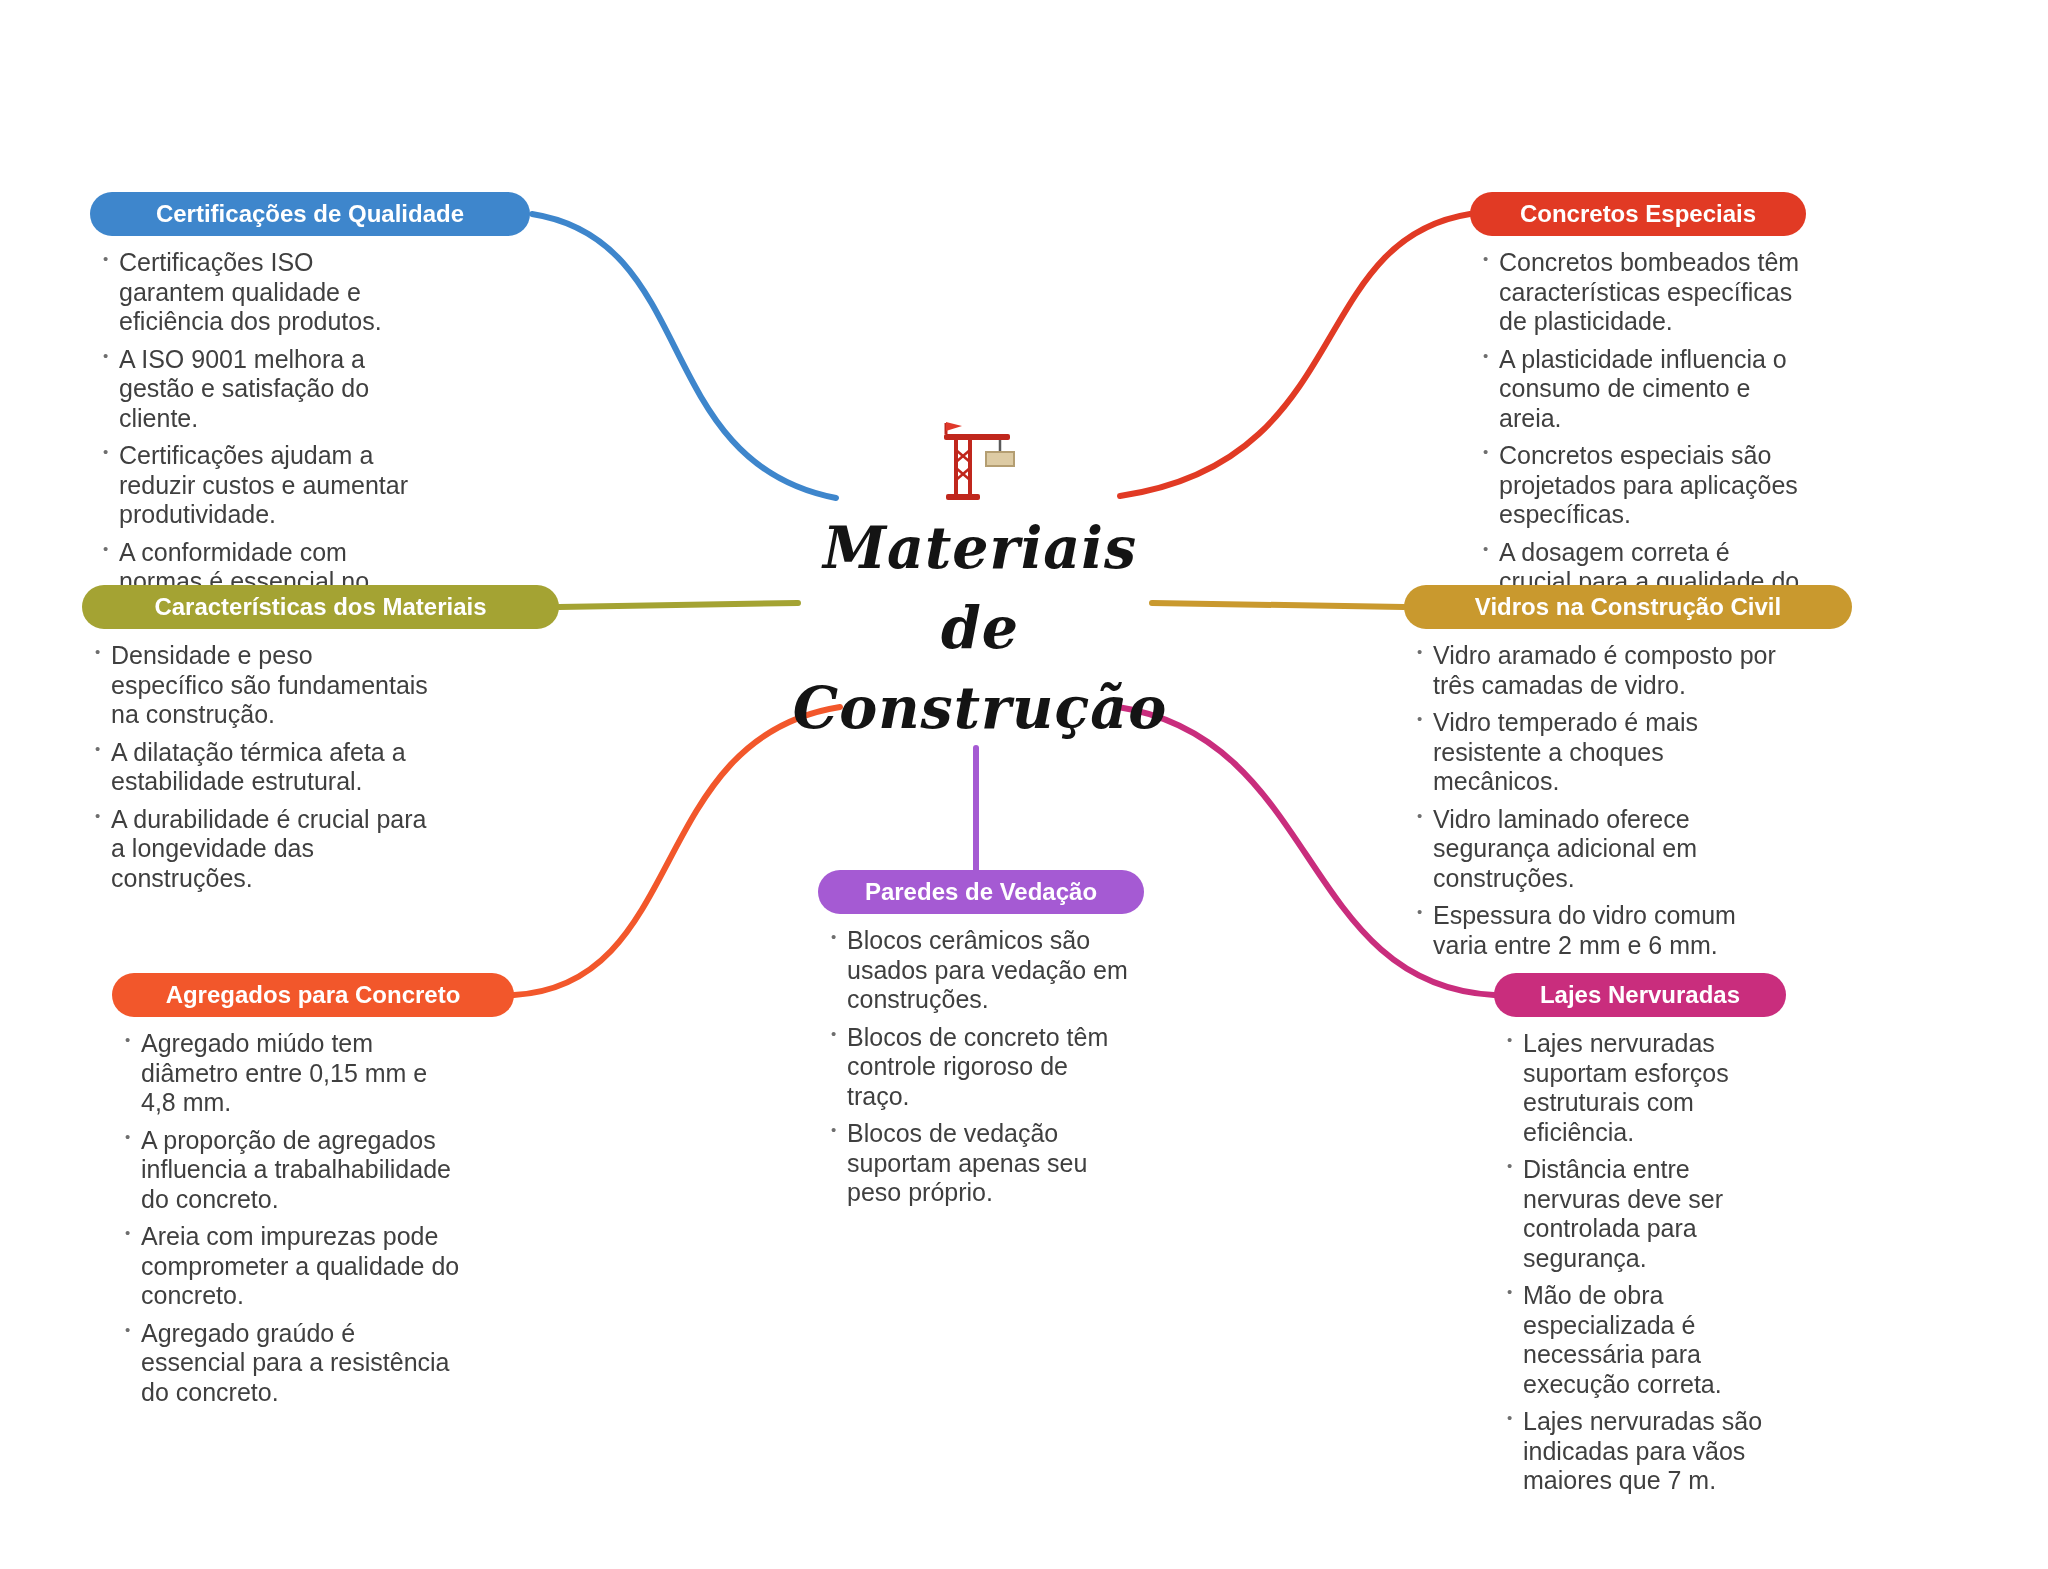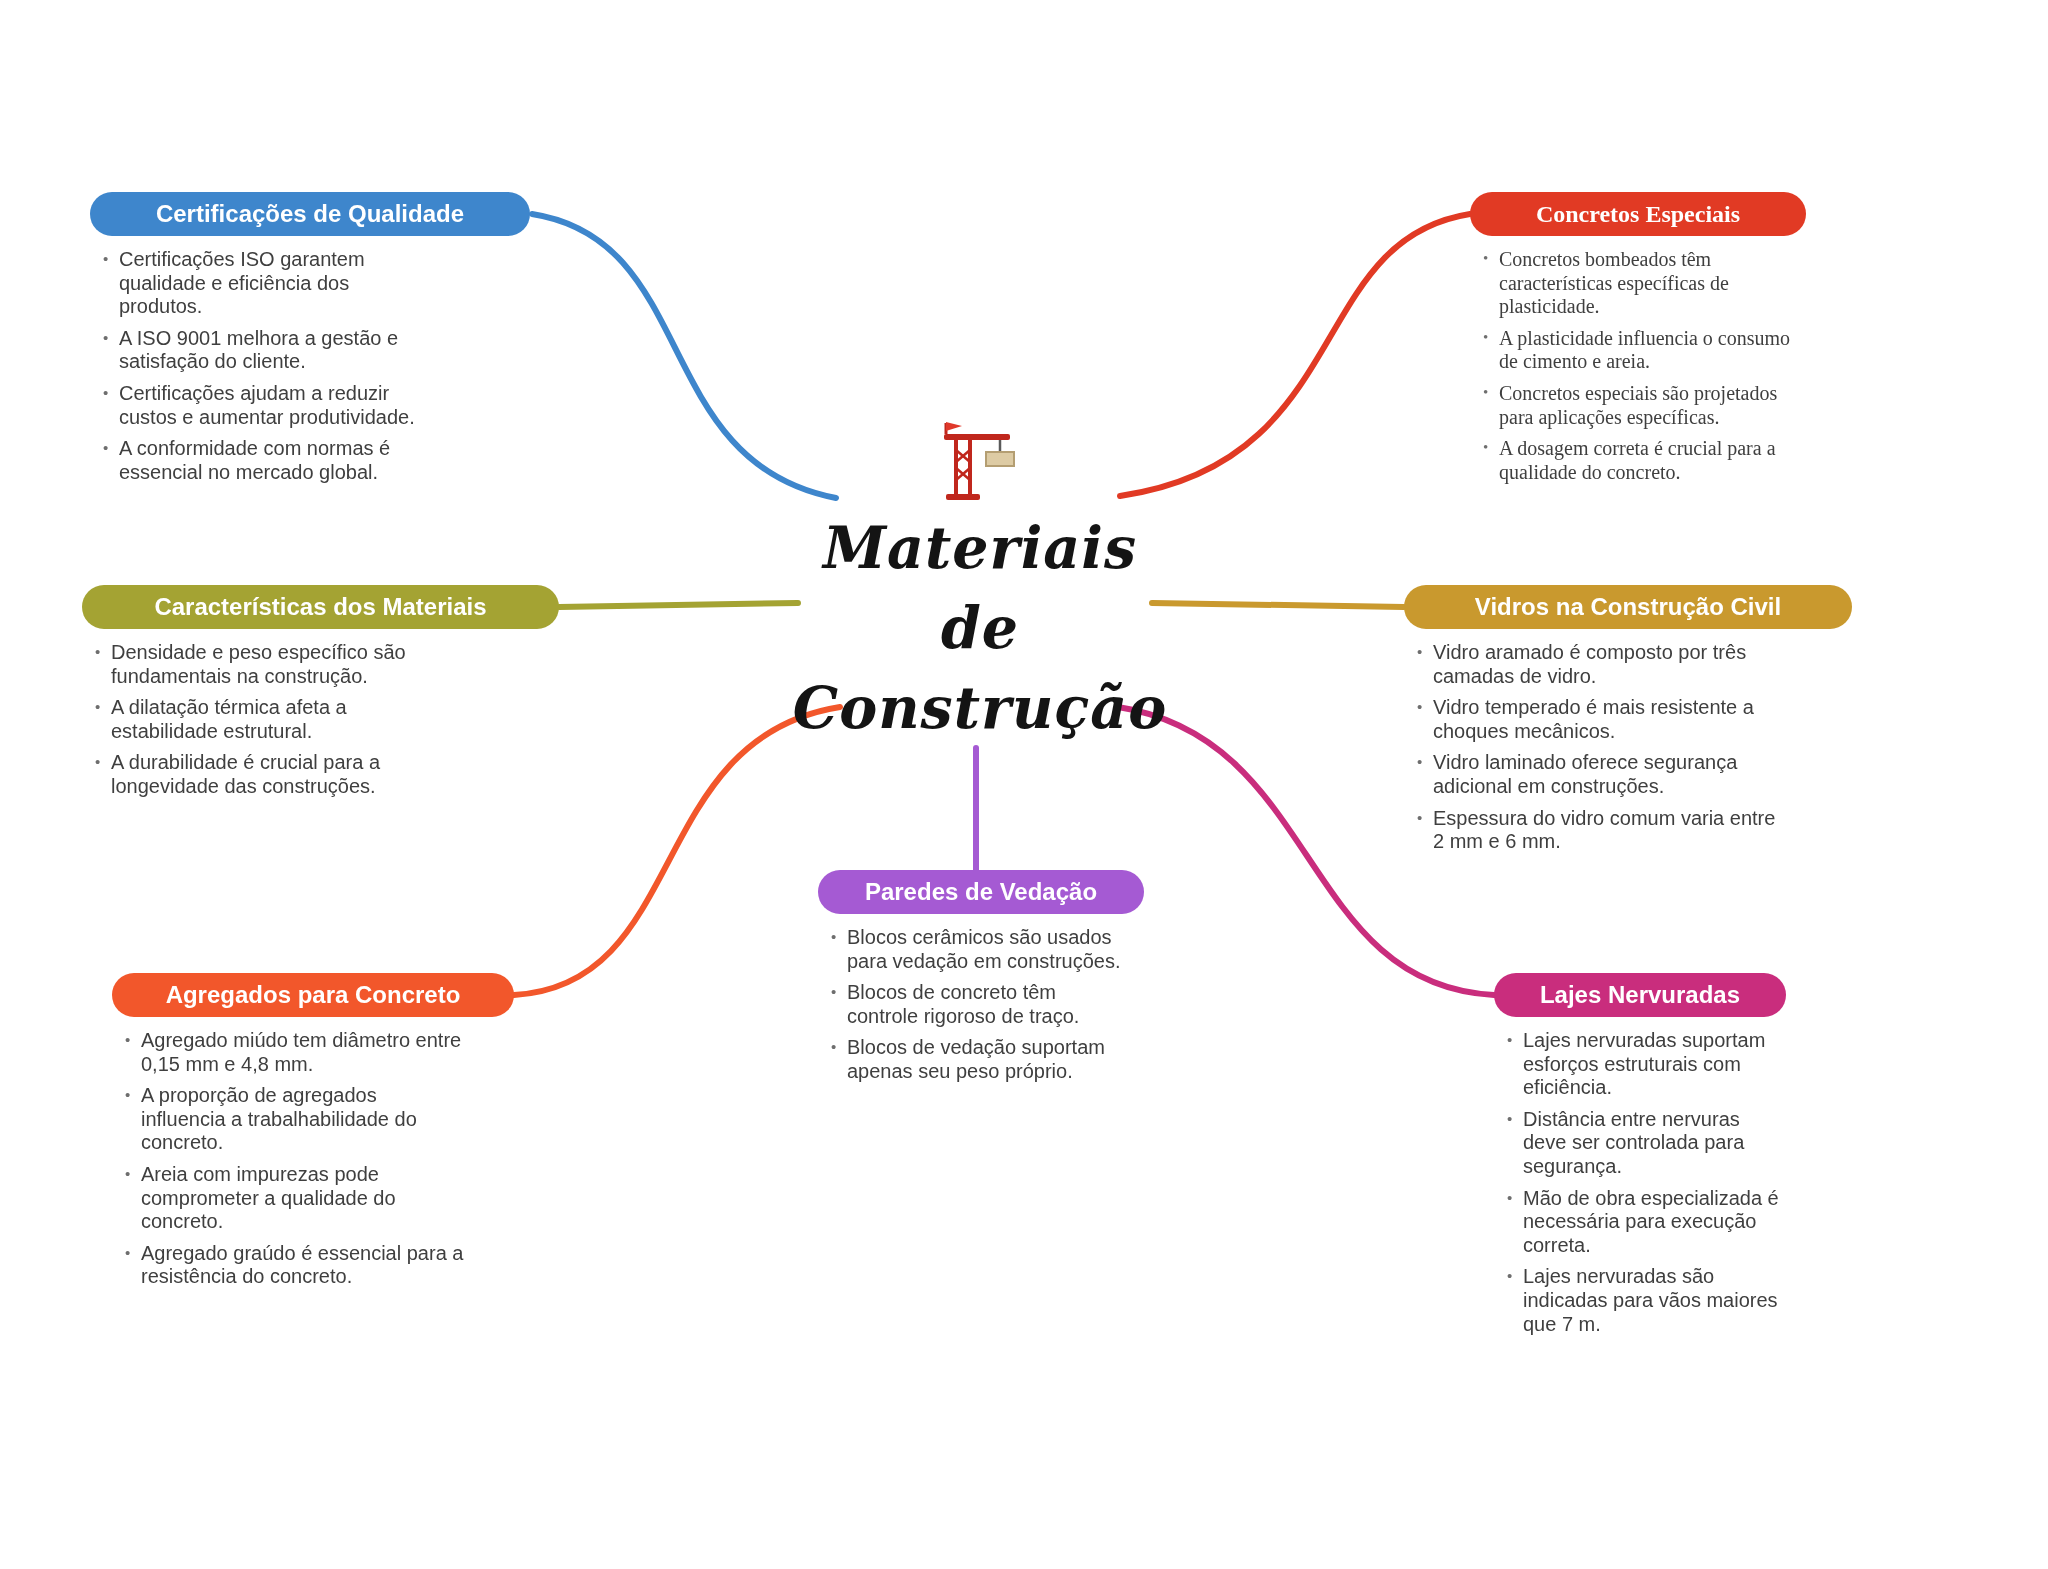--- a/index.html
+++ b/index.html
@@ -23,21 +23,21 @@
     display:flex; align-items:center; justify-content:center; white-space:nowrap;
   }
   .pill-blue    { background:var(--blue); }
   .pill-olive   { background:var(--olive); }
   .pill-orange  { background:var(--orange); }
   .pill-red     { background:var(--red); }
   .pill-gold    { background:var(--gold); }
   .pill-magenta { background:var(--magenta); }
   .pill-purple  { background:var(--purple); }
 
-  .bullets { list-style:none; margin:12px 0 0 8px; font-size:20px; line-height:1.18; color:var(--text); }
+  .bullets { list-style:none; margin:12px 0 0 8px; font-size:25px; line-height:1.18; color:var(--text); }
   .bullets li { position:relative; padding-left:21px; margin-bottom:8px; }
   .bullets li::before { content:"•"; position:absolute; left:5px; top:2px; font-size:15px; color:#6e6e6e; }
 
   .center { position:absolute; left:780px; top:420px; width:400px; text-align:center; }
   .crane { width:84px; height:84px; margin:0 auto 4px auto; }
   .center-title { font-family:"DejaVu Serif", serif; font-style:italic; font-weight:600;
                   font-size:57px; line-height:80px; color:#141414; letter-spacing:1px; }
 </style>
 </head>
 <body>
@@ -100,21 +100,21 @@
   <section class="branch" style="left:112px; top:973px; width:402px;">
     <div class="pill pill-orange" style="width:402px;text-align:right;">Agregados para Concreto</div>
     <ul class="bullets" style="width:345px;">
       <li>Agregado miúdo tem diâmetro entre 0,15 mm e 4,8 mm.</li>
       <li>A proporção de agregados influencia a trabalhabilidade do concreto.</li>
       <li>Areia com impurezas pode comprometer a qualidade do concreto.</li>
       <li>Agregado graúdo é essencial para a resistência do concreto.</li>
     </ul>
   </section>
 
-  <section class="branch" style="left:1470px; top:192px; width:336px;font-family:Liberation Serif, serif;">
+  <section class="branch" style="left:1470px; top:192px; width:336px;">
     <div class="pill pill-red" style="width:336px;">Concretos Especiais</div>
     <ul class="bullets" style="width:322px;">
       <li>Concretos bombeados têm características específicas de plasticidade.</li>
       <li>A plasticidade influencia o consumo de cimento e areia.</li>
       <li>Concretos especiais são projetados para aplicações específicas.</li>
       <li>A dosagem correta é crucial para a qualidade do concreto.</li>
     </ul>
   </section>
 
   <section class="branch" style="left:1404px; top:585px; width:448px;">

